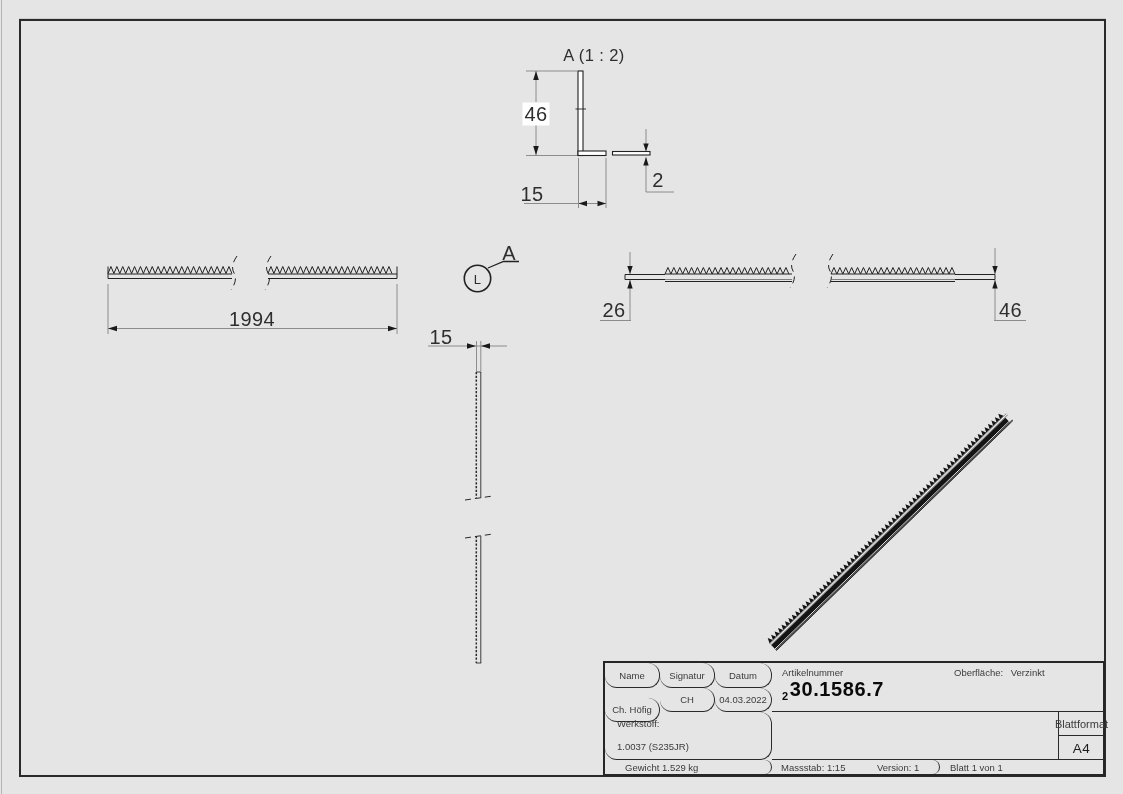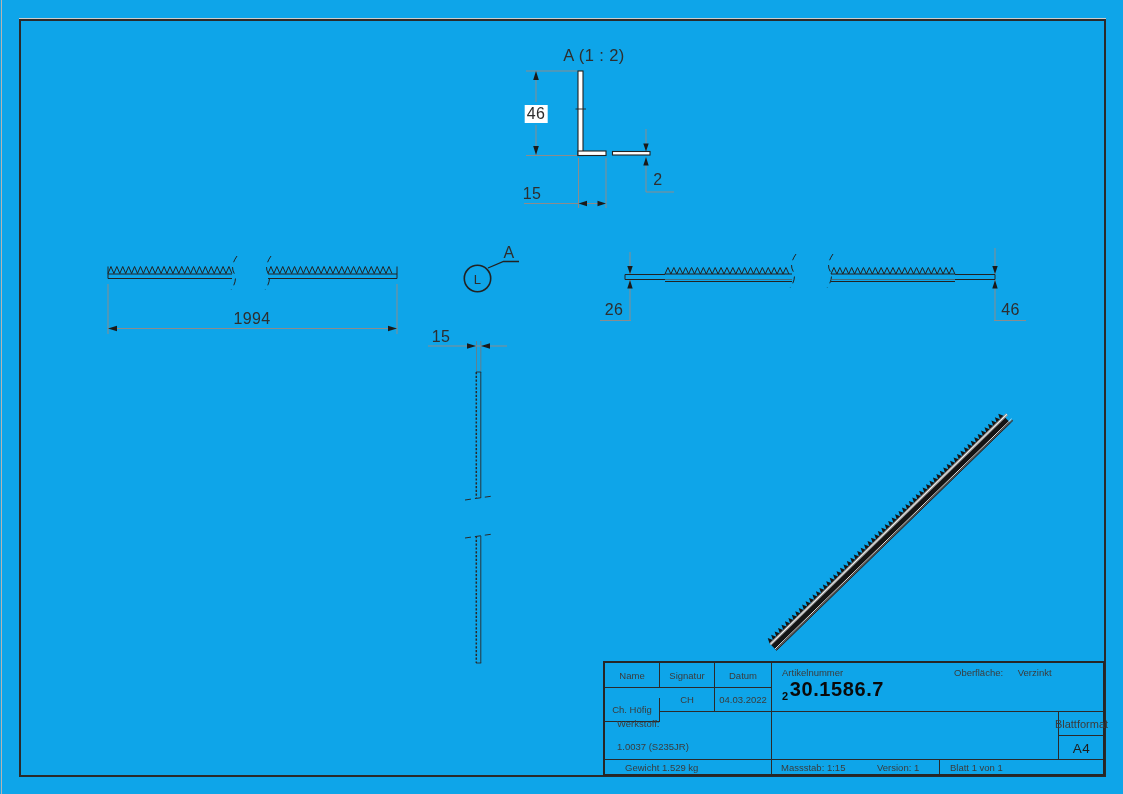--- a/index.html
+++ b/index.html
@@ -1,29 +1,29 @@
 <!DOCTYPE html>
 <html><head>
 <meta charset="utf-8">
 <style>
   html,body{margin:0;padding:0;background:#ffffff;}
-  #page{position:relative;width:1123px;height:794px;background:#0ea5e9;overflow:hidden;
+  #page{position:relative;width:1123px;height:794px;background:#e5e5e5;overflow:hidden;
         font-family:"Liberation Sans",sans-serif;}
   #page-edge{position:absolute;left:1px;top:0;width:1px;height:794px;background:#b4b4b4;}
   #frame{position:absolute;left:19px;top:19px;width:1083px;height:754px;border:2px solid #2a2a2a;
          box-shadow:0 -1px 0 #cdcdcd;}
   svg.draw{position:absolute;left:0;top:0;width:1123px;height:794px;}
   .lbl{position:absolute;transform:translate(-50%,-50%);color:#2e2e2e;white-space:nowrap;
-       letter-spacing:.4px;font-size:16px;}
+       letter-spacing:.4px;font-size:20px;}
   .lbl.bg{background:#fff;padding:0 2px;}
   
   #tb{position:absolute;left:603px;top:661px;width:498px;height:111px;border:2px solid #262626;
       color:#3b3b3b;font-size:9.5px;}
   .cell{position:absolute;box-sizing:border-box;}
-  .bR{border-right:1px solid #2a2a2a;} .bB{border-bottom:1px solid #2a2a2a;}
+  .bR{border-right:1px solid #2a2a2a;border-radius:12px;} .bB{border-bottom:1px solid #2a2a2a;}
   .bL{border-left:1px solid #2a2a2a;}
   .cent{display:flex;align-items:center;justify-content:center;text-align:center;}
   .padL{display:flex;align-items:center;padding-left:20px;}
   #artnum{position:absolute;left:10px;top:15px;color:#0a0a0a;font-weight:600;
           font-size:20px;letter-spacing:.6px;}
   #artnum .pre{font-size:11px;font-weight:600;position:relative;top:4px;margin-right:1px;}
   #a4{font-size:13.5px;color:#1d1d1d;letter-spacing:.5px;}
 </style>
 </head>
 <body>
@@ -164,21 +164,21 @@
       <div style="position:absolute;left:12px;top:6px;">Werkstoff:</div>
       <div style="position:absolute;left:12px;top:29px;">1.0037 (S235JR)</div>
     </div>
     <div class="cell padL bR" style="left:0;top:97px;width:167px;height:14px;">Gewicht 1.529 kg</div>
 
     <div class="cell bB" style="left:167px;top:0;width:331px;height:49px;">
       <div style="position:absolute;left:10px;top:4px;">Artikelnummer</div>
       <div id="artnum"><span class="pre">2</span><span>30.1586.7</span></div>
       <div style="position:absolute;left:182px;top:4px;">
         <span>Oberfläche:</span>
-        <span style="margin-left:12px;">Verzinkt</span>
+        <span style="margin-left:5px;">Verzinkt</span>
       </div>
     </div>
 
     <div class="cell bB" style="left:167px;top:49px;width:331px;height:48px;"></div>
     <div class="cell bL" style="left:453px;top:49px;width:45px;height:48px;">
       <div class="cent bB" style="position:absolute;left:0;top:0;width:45px;height:23px;font-size:11px;">Blattformat</div>
       <div class="cent" id="a4" style="position:absolute;left:0;top:24px;width:45px;height:24px;">A4</div>
     </div>
 
     <div class="cell bR" style="left:167px;top:97px;width:168px;height:14px;">

